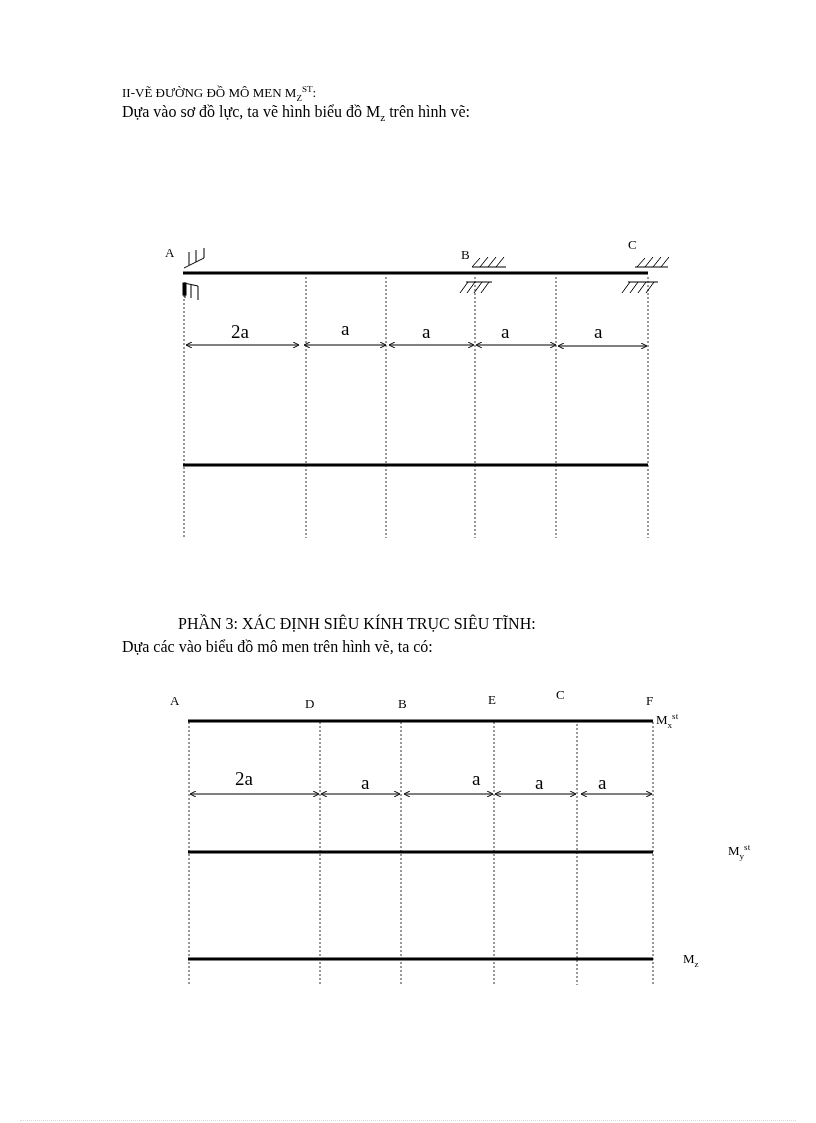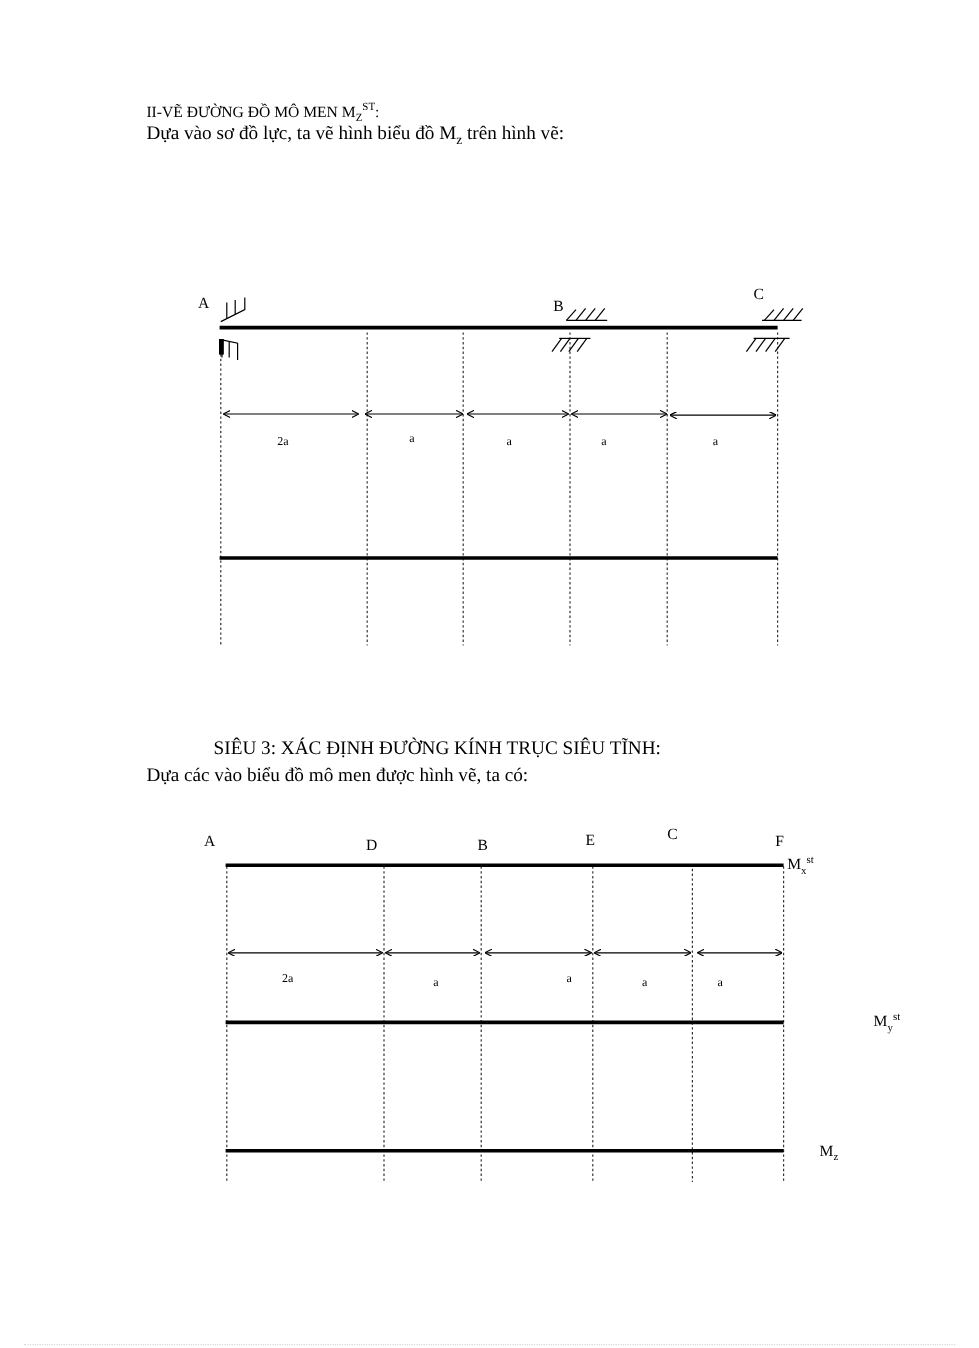--- a/index.html
+++ b/index.html
@@ -5,21 +5,21 @@
   html, body { margin:0; padding:0; background:#fff; }
   body { width:816px; height:1123px; position:relative; overflow:hidden;
          font-family:"Liberation Serif", serif; color:#000; }
   .abs { position:absolute; }
   .heading1 { left:122px; top:84px; font-size:13px; white-space:nowrap; }
   .para1 { left:122px; top:103px; font-size:16px; font-weight:normal; white-space:nowrap; }
   .heading2 { left:178px; top:615px; font-size:16px; white-space:nowrap; }
   .para2 { left:122px; top:638px; font-size:16px; white-space:nowrap; }
   sub, sup { font-size:70%;text-align:center; }
   .lbl { font-size:13px; white-space:nowrap; }
-  .dim { font-size:10px; white-space:nowrap;margin-top:42px; }
+  .dim { font-size:19px; white-space:nowrap; }
   svg { position:absolute; left:0; top:0; }
   .footer-rule { left:20px; top:1120px; width:776px; border-top:1px dotted #d8d8d8; }
 </style>
 </head>
 <body>
 
 <div class="abs heading1">
   <span>II-VẼ ĐƯỜNG ĐỒ MÔ MEN M</span><sub>Z</sub><sup>ST</sup><span>:</span>
 </div>
 <div class="abs para1">
@@ -113,22 +113,22 @@
 <div class="abs lbl" style="left:165px;top:245px;">A</div>
 <div class="abs lbl" style="left:461px;top:247px;">B</div>
 <div class="abs lbl" style="left:628px;top:237px;">C</div>
 
 <div class="abs dim" style="left:231px;top:321px;">2a</div>
 <div class="abs dim" style="left:341px;top:318px;">a</div>
 <div class="abs dim" style="left:422px;top:321px;">a</div>
 <div class="abs dim" style="left:501px;top:321px;">a</div>
 <div class="abs dim" style="left:594px;top:321px;">a</div>
 
-<div class="abs heading2">SIÊU 3: XÁC ĐỊNH ĐƯỜNG KÍNH TRỤC SIÊU TĨNH:</div>
-<div class="abs para2">Dựa các vào biểu đồ mô men được hình vẽ, ta có:</div>
+<div class="abs heading2">PHẦN 3: XÁC ĐỊNH SIÊU KÍNH TRỤC SIÊU TĨNH:</div>
+<div class="abs para2">Dựa các vào biểu đồ mô men trên hình vẽ, ta có:</div>
 
 <div class="abs lbl" style="left:170px;top:693px;">A</div>
 <div class="abs lbl" style="left:305px;top:696px;">D</div>
 <div class="abs lbl" style="left:398px;top:696px;">B</div>
 <div class="abs lbl" style="left:488px;top:692px;">E</div>
 <div class="abs lbl" style="left:556px;top:687px;">C</div>
 <div class="abs lbl" style="left:646px;top:693px;">F</div>
 
 <div class="abs dim" style="left:235px;top:768px;">2a</div>
 <div class="abs dim" style="left:361px;top:772px;">a</div>

